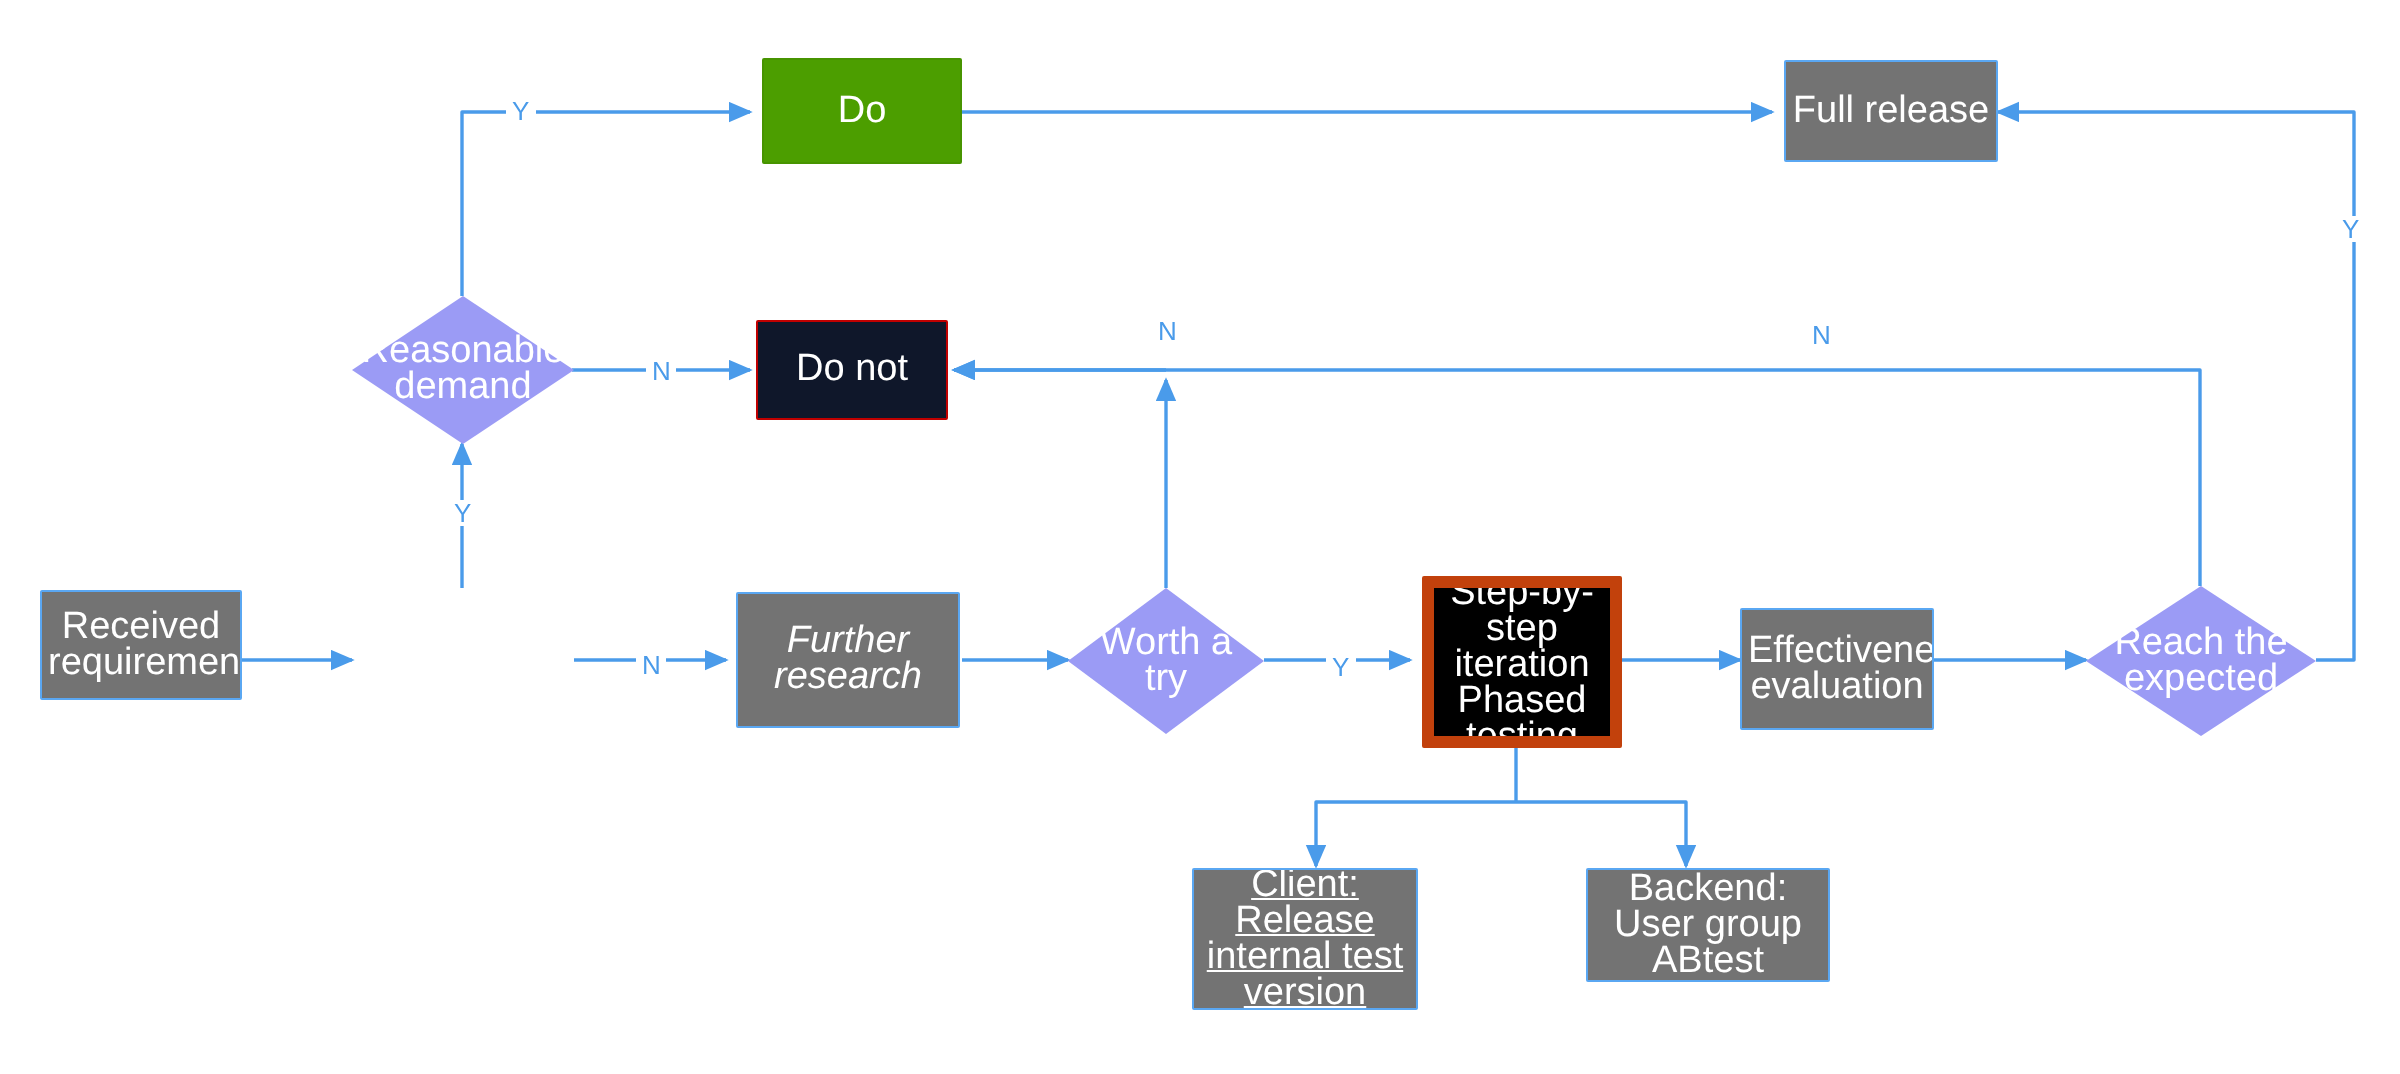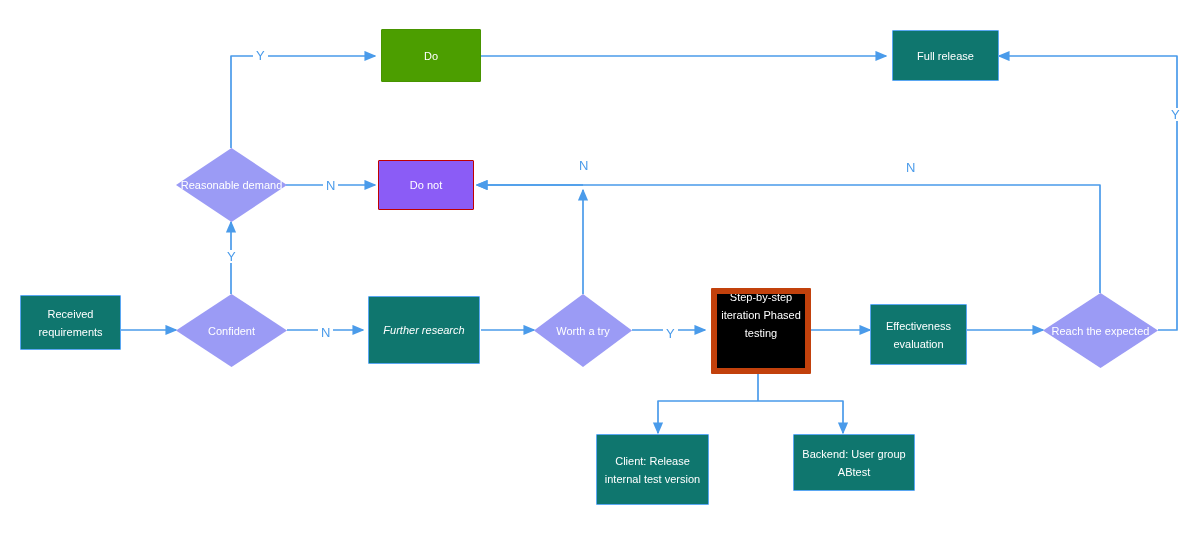--- a/index.html
+++ b/index.html
@@ -25,36 +25,36 @@
     height: 537px;
   }
   .node {
     position: absolute;
     box-sizing: border-box;
     display: flex;
     align-items: center;
     justify-content: center;
     text-align: center;
     color: #ffffff;
-    font-size: 11px;
+    font-size: 19px;
     line-height: 18px;
     overflow: hidden;
     z-index: 2;
   }
   .node .label {
     width: 100%;
     padding: 0 3px;
     box-sizing: border-box;
   }
   .box {
     border-radius: 1px;
   }
-  .box.blue   { background: #0f766e; border: 1px solid #5AA7F2; justify-content: flex-end; }
+  .box.blue   { background: #737373; border: 1px solid #5AA7F2; justify-content: flex-end; }
   .box.green  { background: #4C9E00; border: 1px solid #479400; }
-  .box.red    { background: #8b5cf6; border: 1px solid #C00000; }
+  .box.red    { background: #0f172a; border: 1px solid #C00000; }
   .box.orange { background: #000000; border: 6px solid #c2410c; }
 
   .diamond {
     background: transparent;
     border: none;
     align-items: center;
   }
   .diamond .dshape {
     position: absolute;
     left: 0; top: 0;
@@ -119,26 +119,20 @@
       <path d="M1100,293 L1100,185 L477,185" marker-end="url(#ah)"></path>
 
       <path d="M1158,330 L1177,330 L1177,56 L999,56" marker-end="url(#ah)"></path>
     </g>
   </svg>
 
   <div class="node box blue" style="left:20px; top:295px; width:101px; height:55px;">
     <span class="label">Received requirements</span>
   </div>
 
-  <div class="node diamond" style="left:176px; top:294px; width:111px; height:73px;">
-    <svg class="dshape" viewBox="0 0 111 73" preserveAspectRatio="none">
-      <polygon points="55.5,0 111,36.5 55.5,73 0,36.5" fill="#9B9BF5"></polygon>
-    </svg>
-    <span class="label">Confident</span>
-  </div>
 
   <div class="node diamond" style="left:176px; top:148px; width:111px; height:74px;">
     <svg class="dshape" viewBox="0 0 111 74" preserveAspectRatio="none">
       <polygon points="55.5,0 111,37 55.5,74 0,37" fill="#9B9BF5"></polygon>
     </svg>
     <span class="label">Reasonable demand</span>
   </div>
 
   <div class="node box green" style="left:381px; top:29px; width:100px; height:53px;">
     <span class="label">Do</span>
@@ -171,21 +165,21 @@
     <svg class="dshape" viewBox="0 0 115 75" preserveAspectRatio="none">
       <polygon points="57.5,0 115,37.5 57.5,75 0,37.5" fill="#9B9BF5"></polygon>
     </svg>
     <span class="label">Reach the expected</span>
   </div>
 
   <div class="node box blue" style="left:892px; top:30px; width:107px; height:51px;">
     <span class="label">Full release</span>
   </div>
 
-  <div class="node box blue" style="left:596px; top:434px; width:113px; height:71px;">
+  <div class="node box blue" style="left:596px; top:434px; width:113px; height:71px;text-decoration:underline;">
     <span class="label">Client: Release internal test version</span>
   </div>
 
   <div class="node box blue" style="left:781px; top:434px; width:122px; height:57px;margin-left:12px;">
     <span class="label">Backend: User group ABtest</span>
   </div>
 
   <div class="edge-label" style="left:224px; top:250px;">Y</div>
 
   <div class="edge-label" style="left:318px; top:326px;">N</div>

